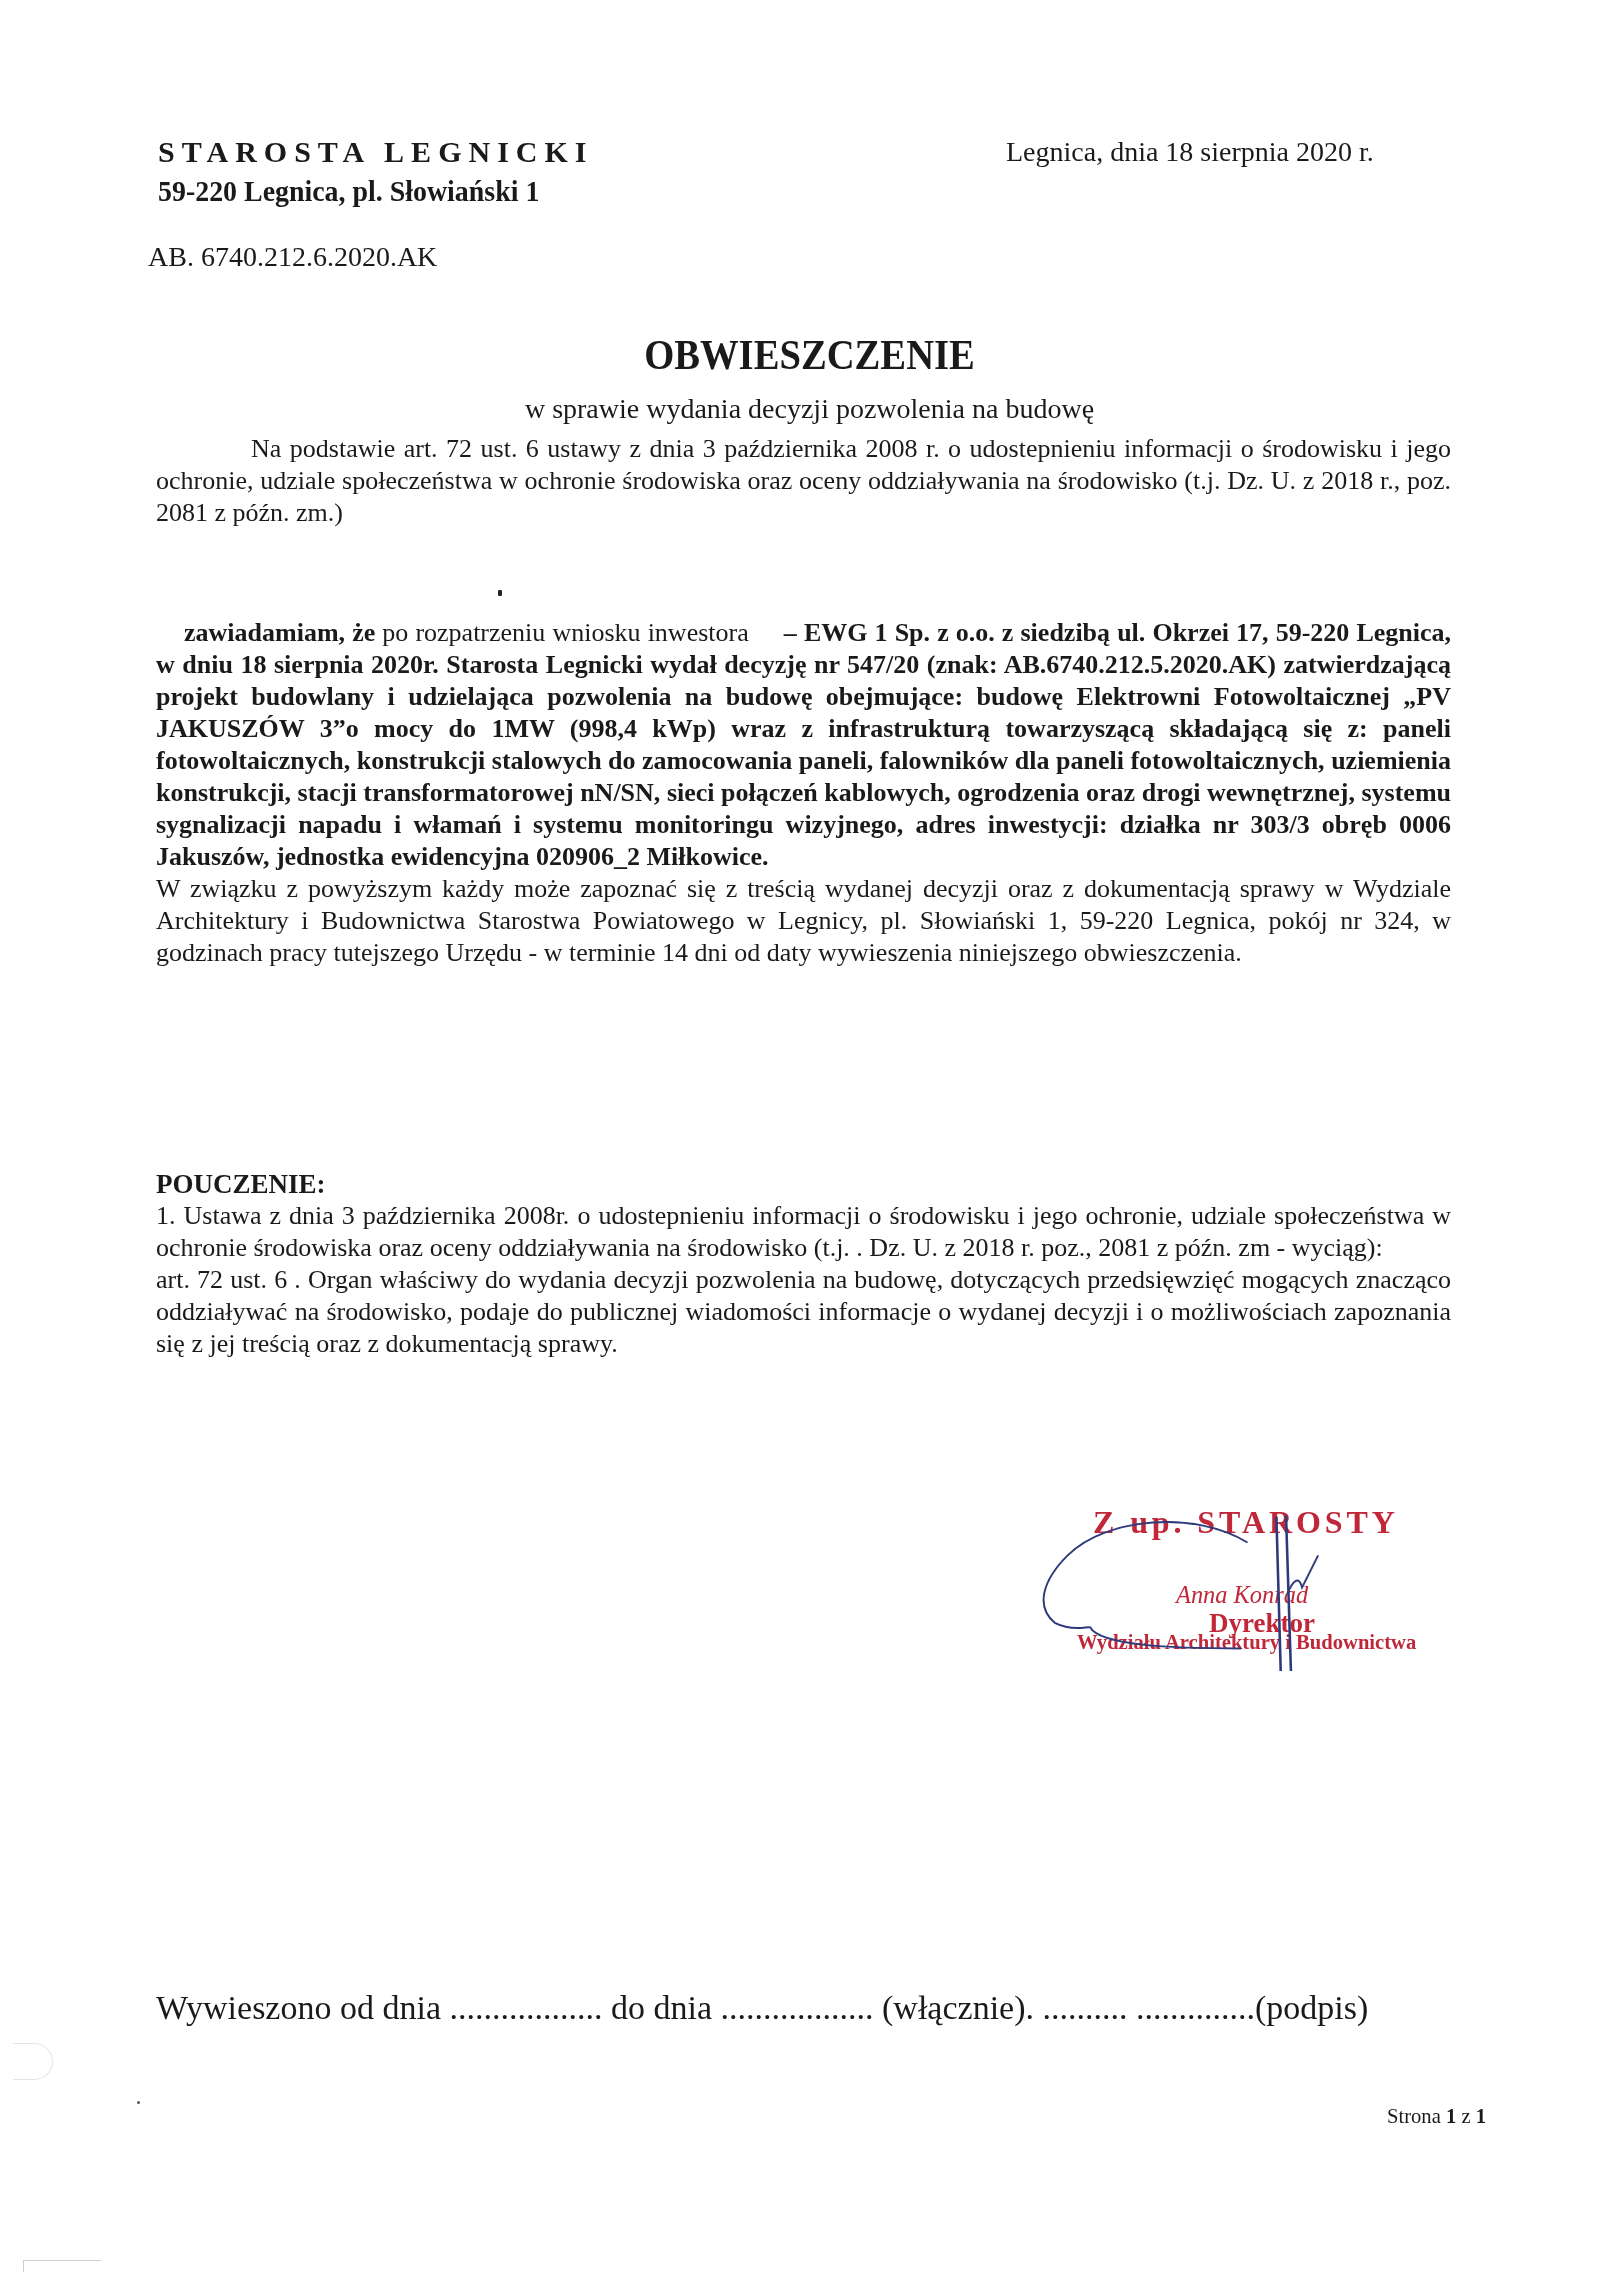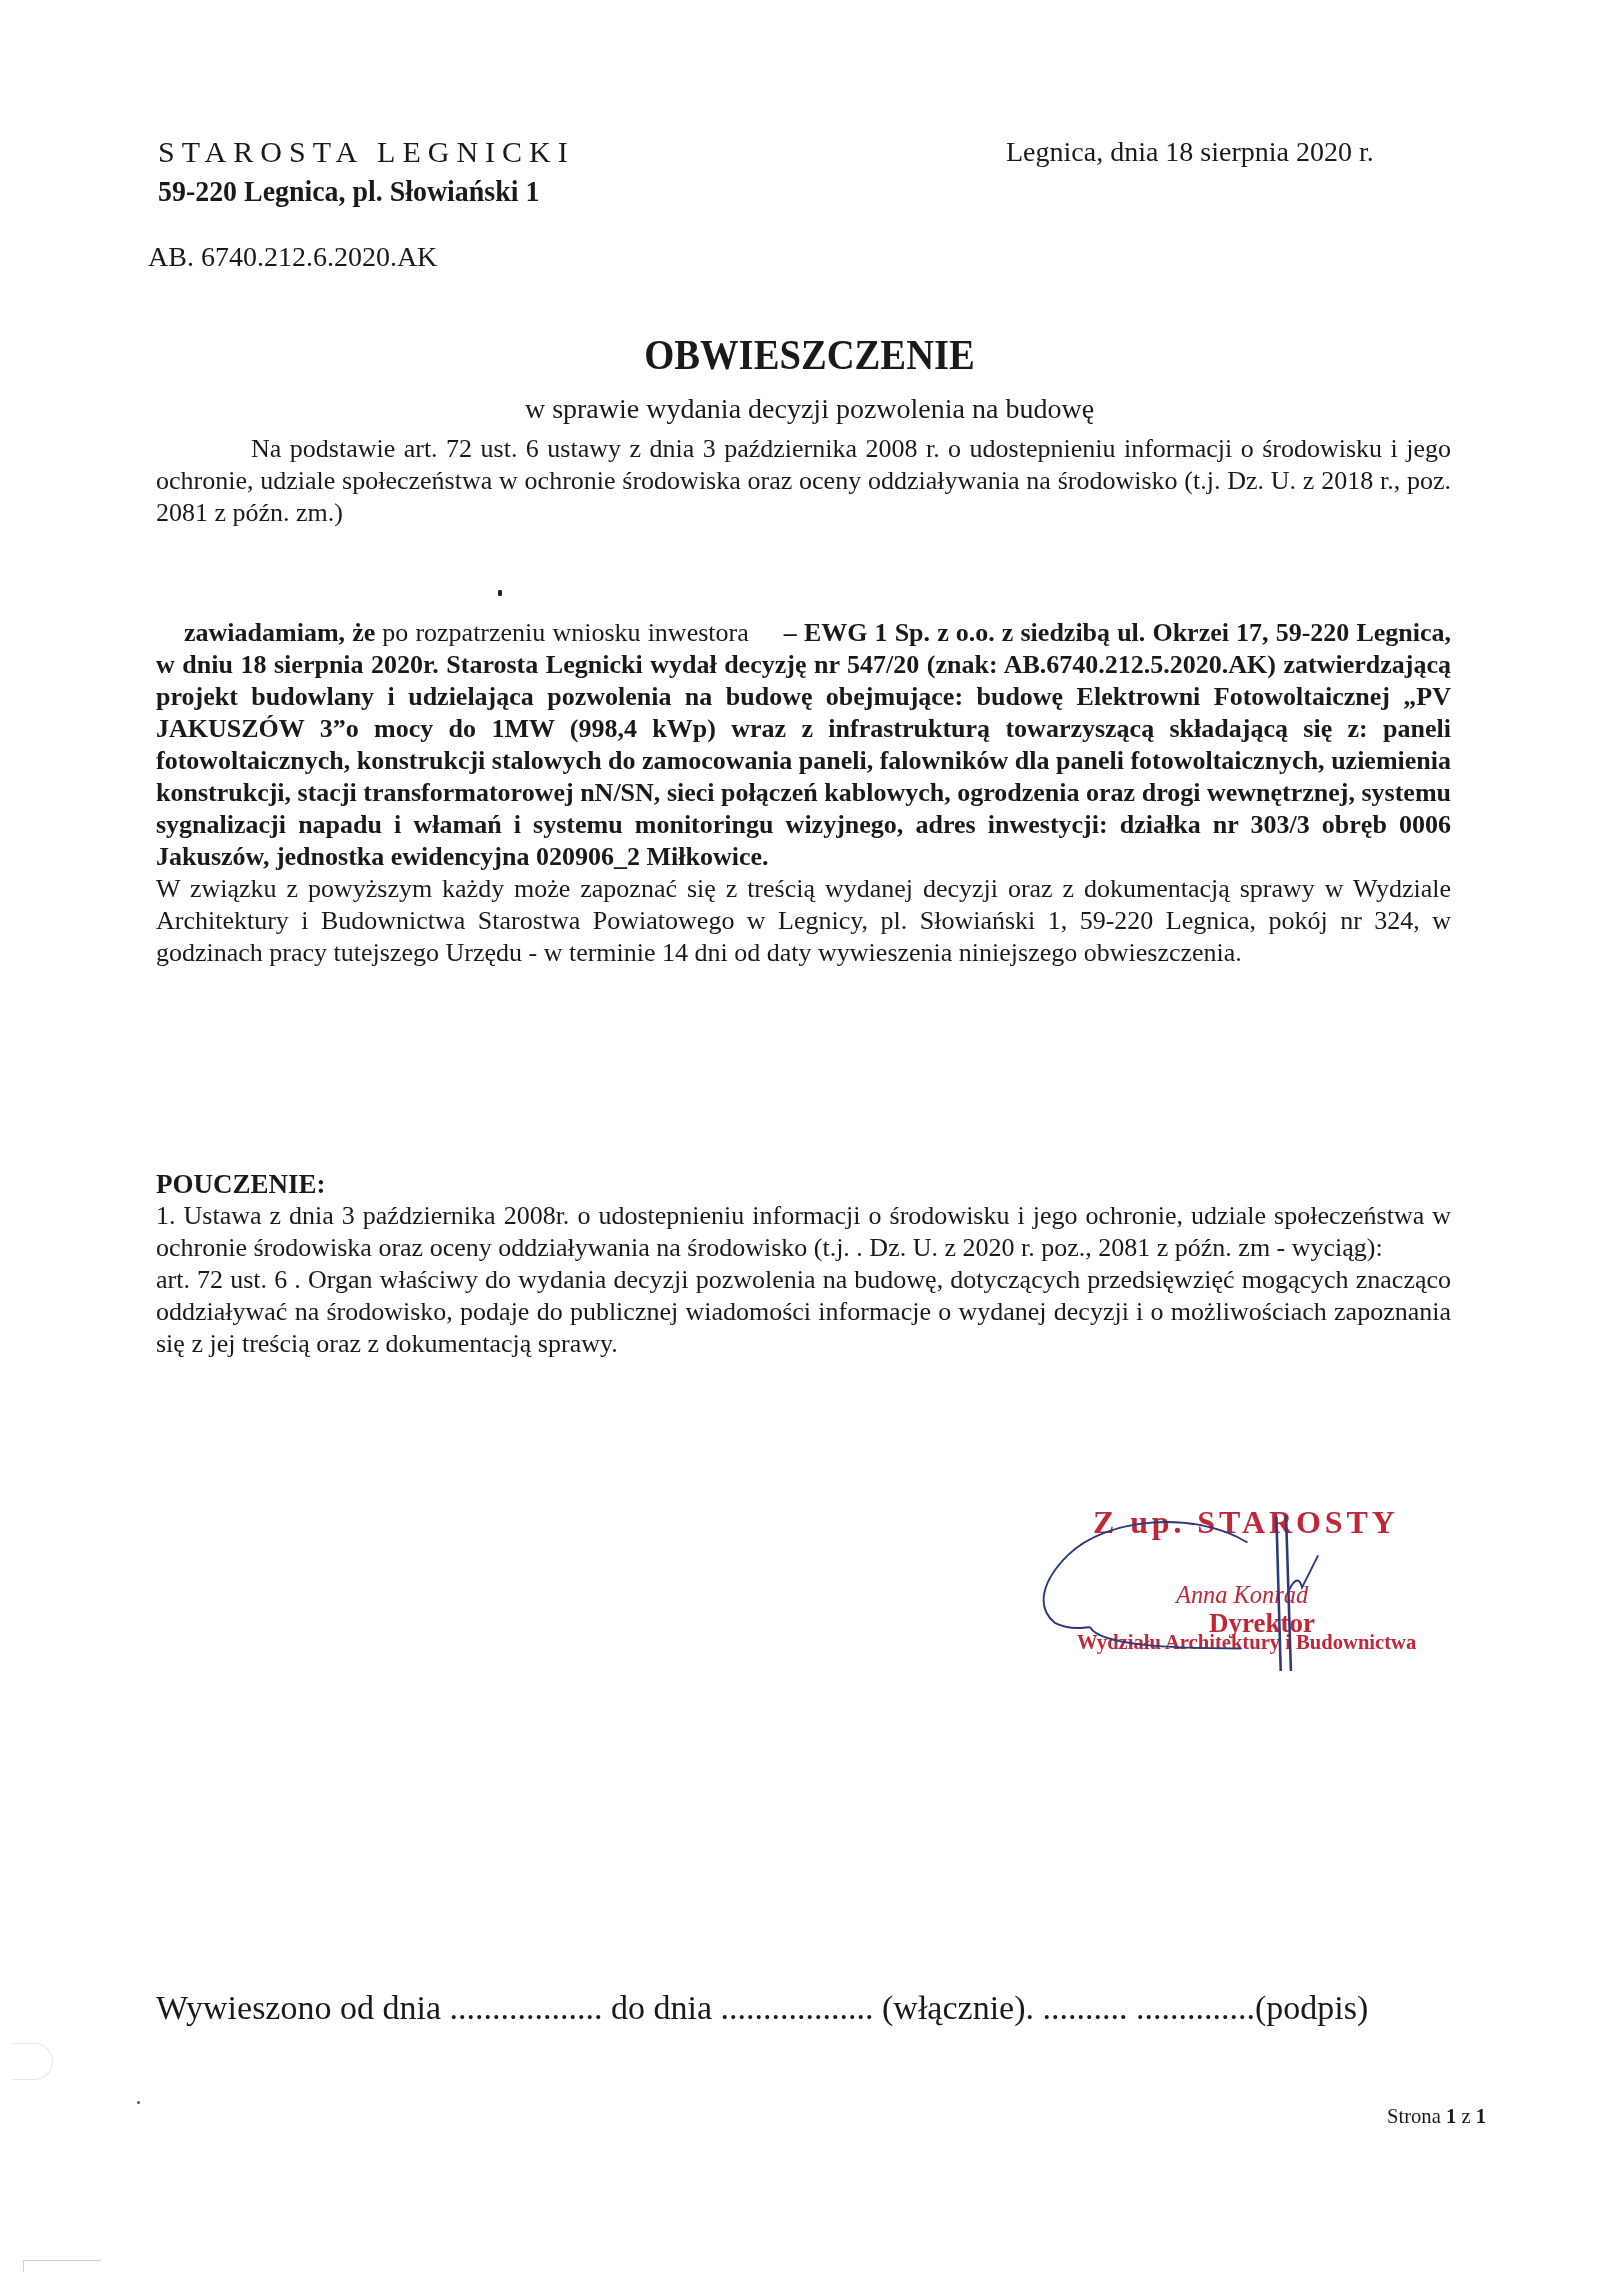--- a/index.html
+++ b/index.html
@@ -1,20 +1,20 @@
 <!DOCTYPE html>
 <html style="font-size:10.3px"><head>
 <meta charset="utf-8">
 <style>
   html, body { margin: 0; padding: 0; background: #ffffff; }
   body { width: 1619px; height: 2273px; position: relative; overflow: hidden;
          font-family: "Liberation Serif", "DejaVu Serif", serif; color: #1a1a1a; }
   .abs { position: absolute; }
   .header-left { left: 158px; top: 132px; }
-  .office-name { font-size: 30px; font-weight: normal; letter-spacing: 7px; line-height: 39px; white-space: nowrap; }
+  .office-name { font-size: 30px; font-weight: bold; letter-spacing: 7px; line-height: 39px; white-space: nowrap; }
   .office-addr { font-size: 30px; font-weight: bold; line-height: 39px; white-space: nowrap; transform: scaleX(0.93); transform-origin: left; }
   .ref-number { left: 148px; top: 241px; font-size: 28px; white-space: nowrap; }
   .date { left: 1006px; top: 136px; font-size: 28px; white-space: nowrap; }
   .title { left: 0; width: 1619px; top: 331px; text-align: center; font-size: 42px; font-weight: bold; transform: scaleX(0.92); }
   .subtitle { left: 0; width: 1619px; top: 393px; text-align: center; font-size: 28px; font-weight: normal; }
   .para { left: 156px; width: 1295px; font-size: 26px; line-height: 32px; text-align: justify; }
   .para-intro { top: 433px; text-indent: 95px; }
   .para-main { top: 617px; }
   .bold { font-weight: bold; margin-left: 28px; }
   .dot-mark { left: 498px; top: 590px; width: 3.9px; height: 6.4px; background: #222; border-radius: 1.3px; }
@@ -53,21 +53,21 @@
 
 <div class="abs dot-mark"></div>
 
 <div class="abs para para-main">
   <span class="bold">zawiadamiam, że</span><span> po rozpatrzeniu wniosku inwestora </span><span class="bold">– EWG 1 Sp. z o.o. z siedzibą ul. Okrzei 17, 59-220 Legnica, w dniu 18 sierpnia 2020r. Starosta Legnicki wydał decyzję nr 547/20 (znak: AB.6740.212.5.2020.AK) zatwierdzającą projekt budowlany i udzielająca pozwolenia na budowę obejmujące: budowę Elektrowni Fotowoltaicznej „PV JAKUSZÓW 3”o mocy do 1MW (998,4 kWp) wraz z infrastrukturą towarzyszącą składającą się z: paneli fotowoltaicznych, konstrukcji stalowych do zamocowania paneli, falowników dla paneli fotowoltaicznych, uziemienia konstrukcji, stacji transformatorowej nN/SN, sieci połączeń kablowych, ogrodzenia oraz drogi wewnętrznej, systemu sygnalizacji napadu i włamań i systemu monitoringu wizyjnego, adres inwestycji: działka nr 303/3 obręb 0006 Jakuszów, jednostka ewidencyjna 020906_2 Miłkowice.</span>
   <div>W związku z powyższym każdy może zapoznać się z treścią wydanej decyzji oraz z dokumentacją sprawy w Wydziale Architektury i Budownictwa Starostwa Powiatowego w Legnicy, pl. Słowiański 1, 59-220 Legnica, pokój nr 324, w godzinach pracy tutejszego Urzędu - w terminie 14 dni od daty wywieszenia niniejszego obwieszczenia.</div>
 </div>
 
 <div class="abs pouczenie-heading">POUCZENIE:</div>
 <div class="abs para pouczenie-body">
-  <div>1. Ustawa z dnia 3 października 2008r. o udostepnieniu informacji o środowisku i jego ochronie, udziale społeczeństwa w ochronie środowiska oraz oceny oddziaływania na środowisko (t.j. . Dz. U. z 2020 r. poz., 2081 z późn. zm - wyciąg):</div>
+  <div>1. Ustawa z dnia 3 października 2008r. o udostepnieniu informacji o środowisku i jego ochronie, udziale społeczeństwa w ochronie środowiska oraz oceny oddziaływania na środowisko (t.j. . Dz. U. z 2018 r. poz., 2081 z późn. zm - wyciąg):</div>
   <div>art. 72 ust. 6 . Organ właściwy do wydania decyzji pozwolenia na budowę, dotyczących przedsięwzięć mogących znacząco oddziaływać na środowisko, podaje do publicznej wiadomości informacje o wydanej decyzji i o możliwościach zapoznania się z jej treścią oraz z dokumentacją sprawy.</div>
 </div>
 
 <div class="abs stamp">
   <div class="stamp-text stamp-line1">Z up. STAROSTY</div>
   <div class="stamp-text stamp-name">Anna Konrad</div>
   <div class="stamp-text stamp-role">Dyrektor</div>
   <div class="stamp-text stamp-dept">Wydziału Architektury i Budownictwa</div>
   <svg class="signature" viewBox="0 0 680 260">
     <path d="M 340 60 C 260 10, 120 20, 60 80 C 20 120, 10 160, 40 185 C 70 200, 90 190, 95 192 C 110 220, 220 225, 330 225" fill="none" stroke="#2e3a7a" stroke-width="3"></path>

